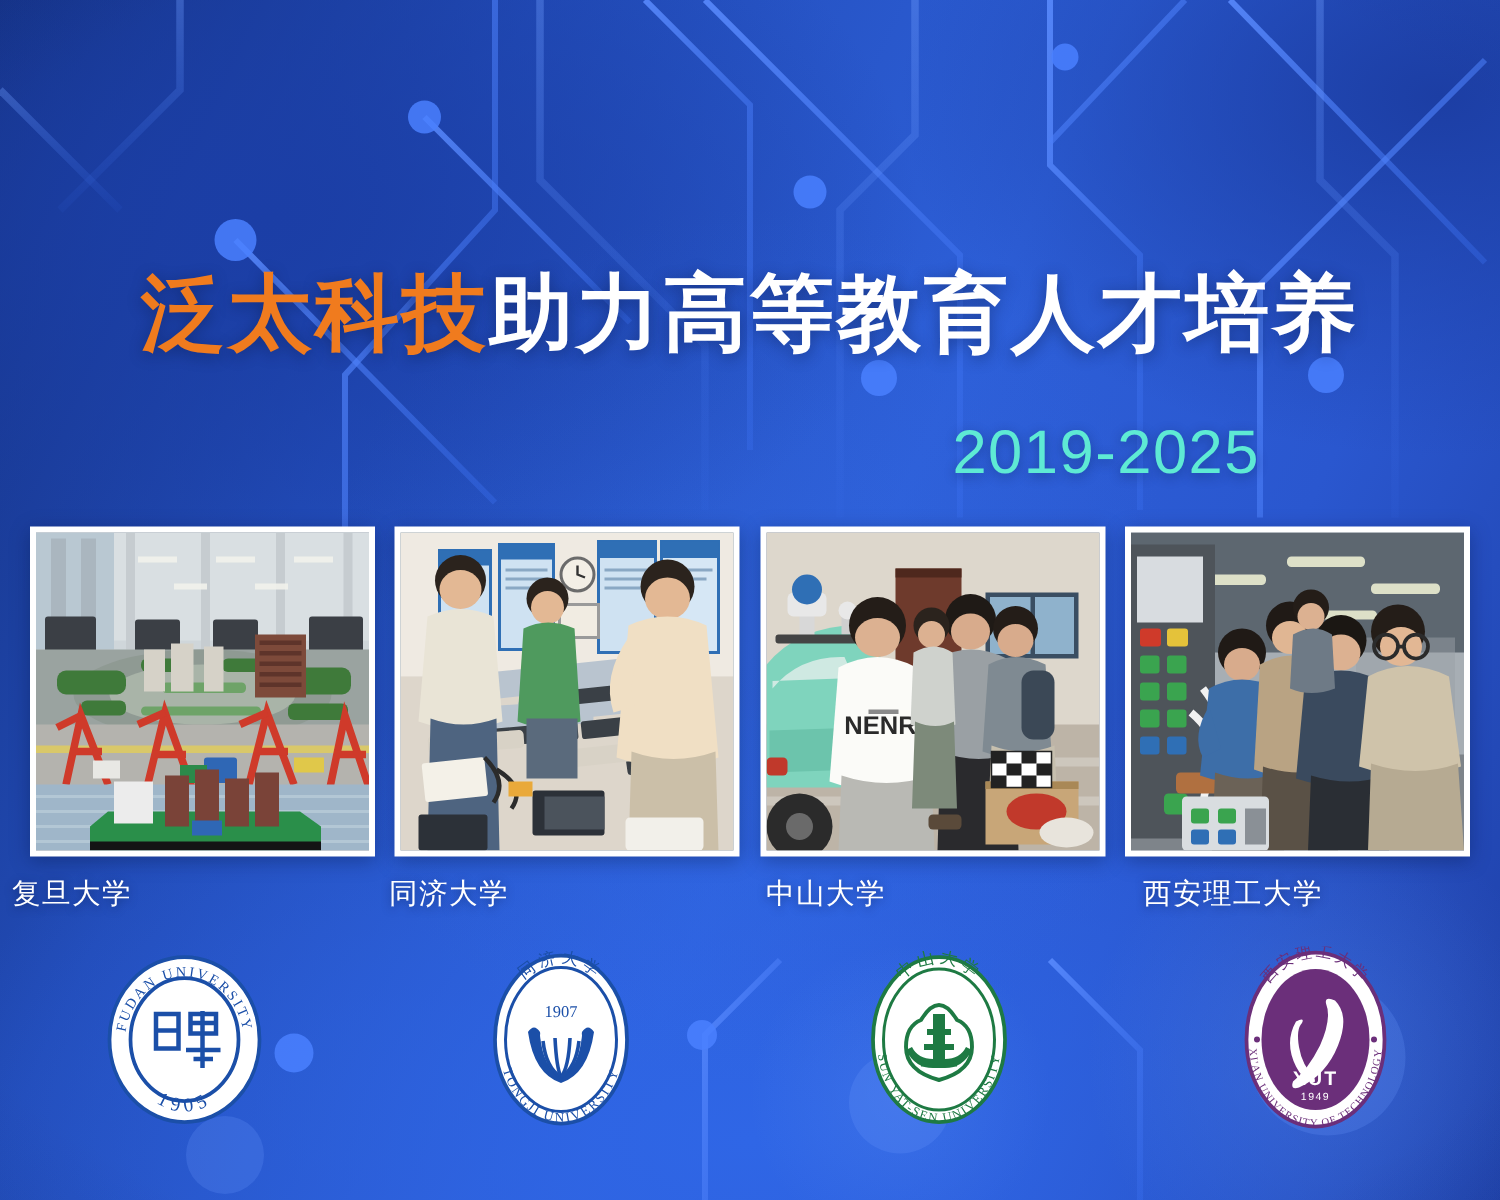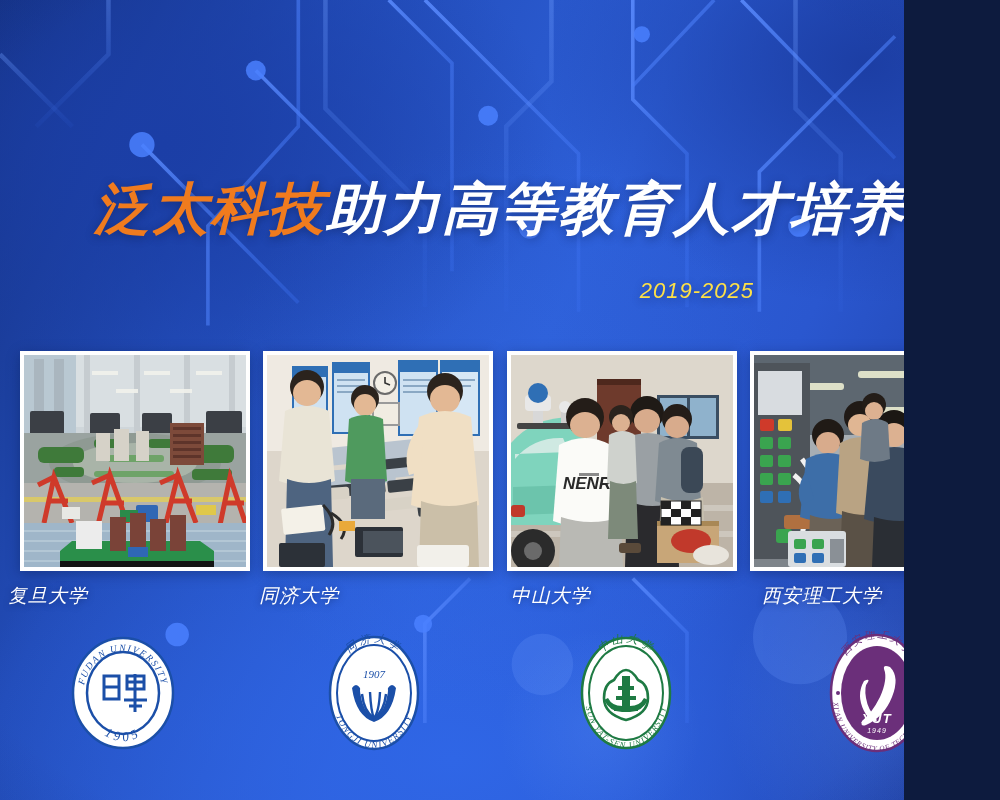--- a/index.html
+++ b/index.html
@@ -2,26 +2,25 @@
 <html><head>
 <meta charset="utf-8">
 <style>
   html, body {
     margin: 0;
     padding: 0;
     background: #0d1b3e;
   }
   #slide {
     position: relative;
-    width: 904px;
+    width: 1000px;
     height: 800px;
     overflow: hidden;
     font-family: "Liberation Sans", "DejaVu Sans", sans-serif;
     background: #2a5ad6;
-    font-style: italic;
   }
 
   
   .bg-base {
     position: absolute;
     inset: 0;
     background:
       radial-gradient(ellipse 70% 55% at 18% 18%, #1b3ea6 0%, rgba(27,62,166,0) 62%),
       radial-gradient(ellipse 60% 50% at 96% 8%, #1c3ea4 0%, rgba(28,62,164,0) 60%),
       radial-gradient(ellipse 85% 60% at 50% 95%, #2f66e6 0%, rgba(47,102,230,0) 65%),
@@ -63,24 +62,24 @@
     letter-spacing: 2px;
     white-space: nowrap;
     text-shadow: 0 2px 10px rgba(8,24,70,.45);
   }
   .title .brand { color: #F07B1E; }
   .title .rest  { color: #ffffff; }
 
   .subtitle {
     position: absolute;
     top: 278px;
-    right: 150px;
-    font-size: 22px;
+    right: 160px;
+    font-size: 41px;
     letter-spacing: 1px;
-    color: #fde047;
+    color: #5eead4;
     text-shadow: 0 2px 8px rgba(8,24,70,.40);
   }
 
   
   .photo-row {
     position: absolute;
     left: 0;
     top: 351px;
     width: 1000px;
     height: 220px;

